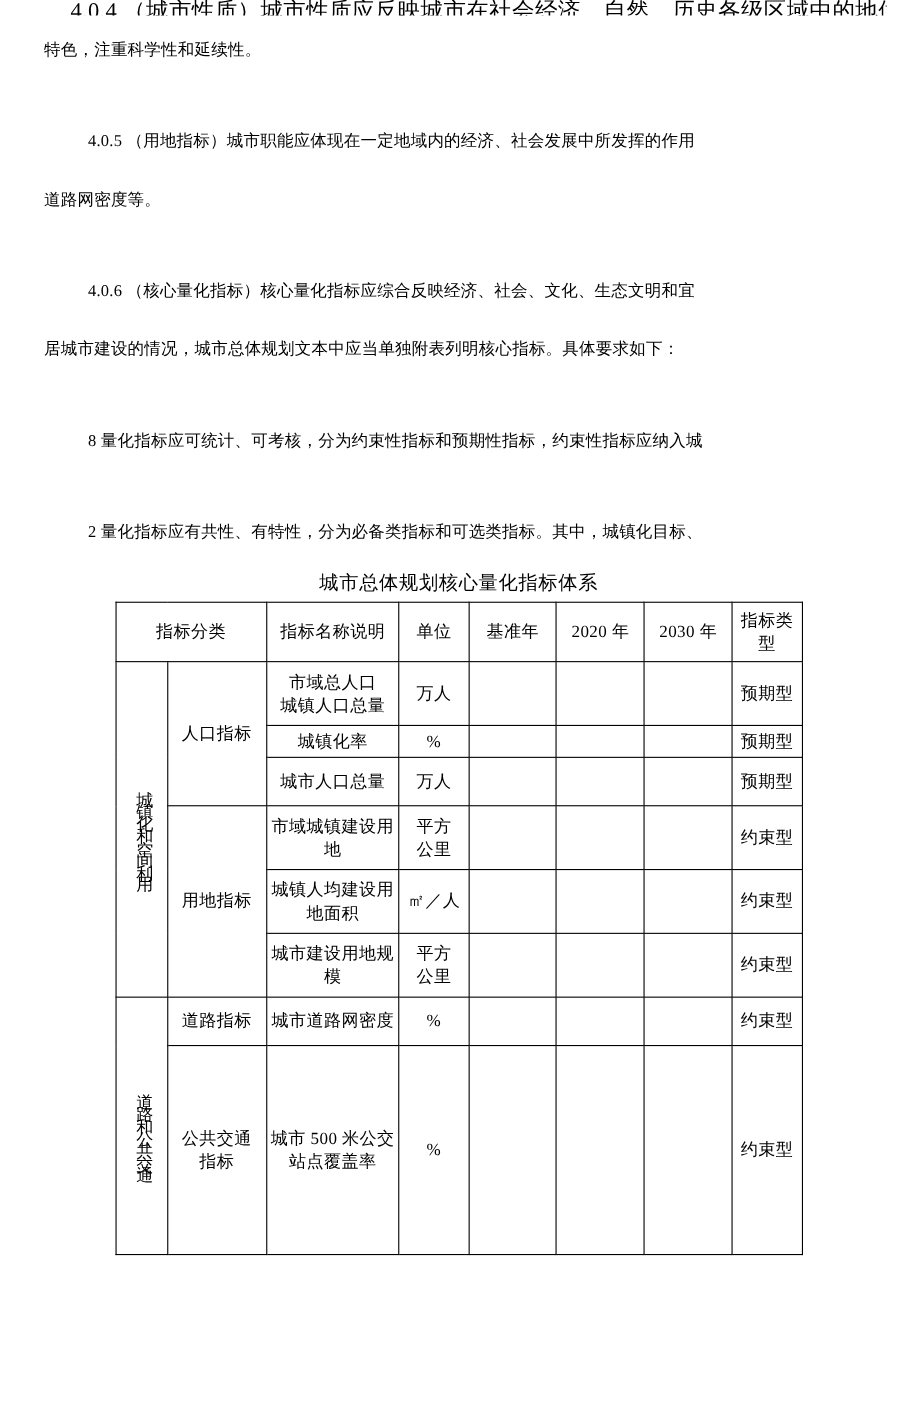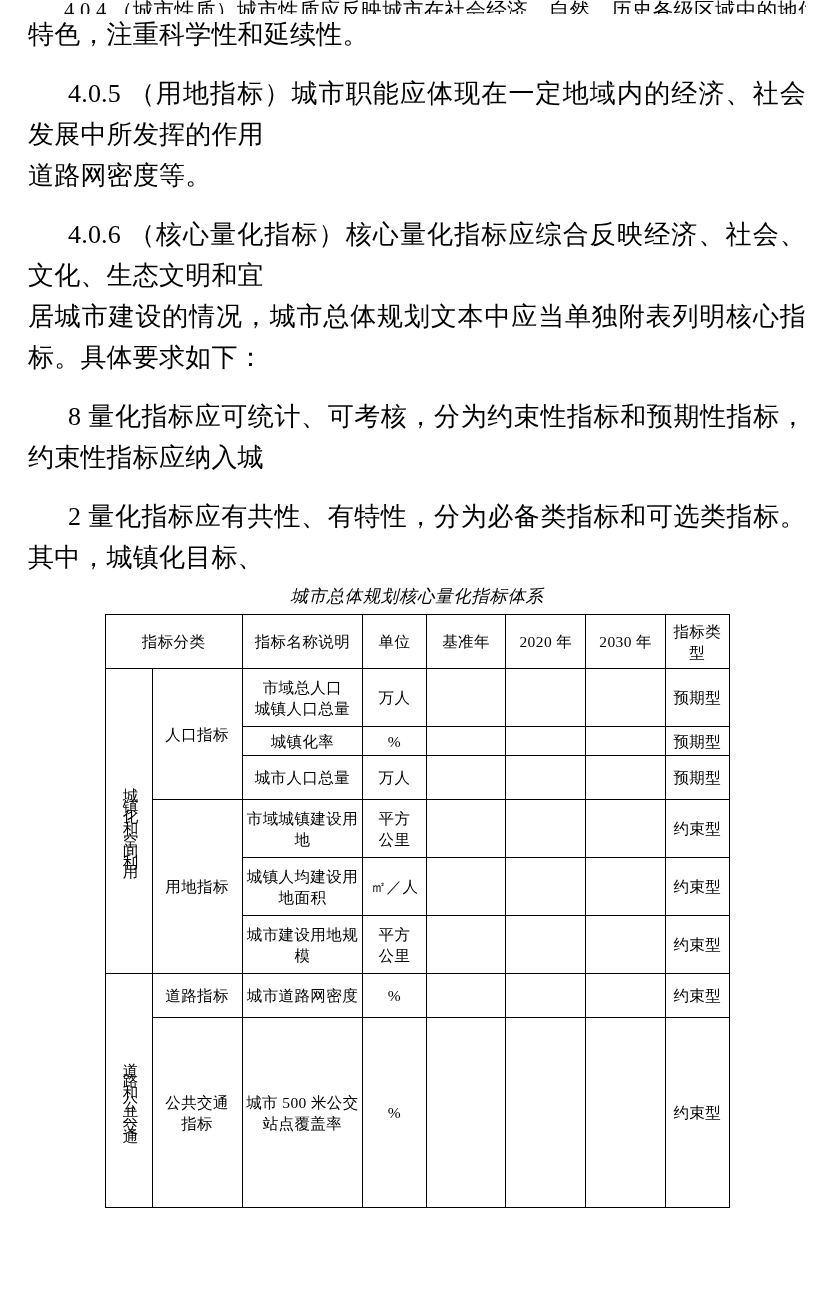--- a/index.html
+++ b/index.html
@@ -26,36 +26,35 @@
     line-height: 20px;
     height: 14px;
     overflow: hidden;
     text-indent: 36px;
     letter-spacing: 0.3px;
     white-space: nowrap;
     color: #000;
     margin-bottom: 0;
   }
   p.body-par {
-    font-size: 26px;
+    font-size: 15px;
     line-height: 41px;
-    margin: 0;
+    margin: 12px;
     text-align: justify;
     text-justify: inter-ideograph;
     letter-spacing: 0.2px;
   }
   p.indent2 { text-indent: 40px; }
   .gap-small { height: 18px; }
 
   .table-title {
     text-align: center;
     font-size: 17.5px;
     margin: 6px 0 6px 0;
     letter-spacing: 0.6px;
-    font-style: italic;
   }
 
   table.core-table {
     border-collapse: collapse;
     width: 625px;
     margin: 0 auto;
     table-layout: fixed;
   }
   table.core-table td, table.core-table th {
     border: 1px solid #000000;

